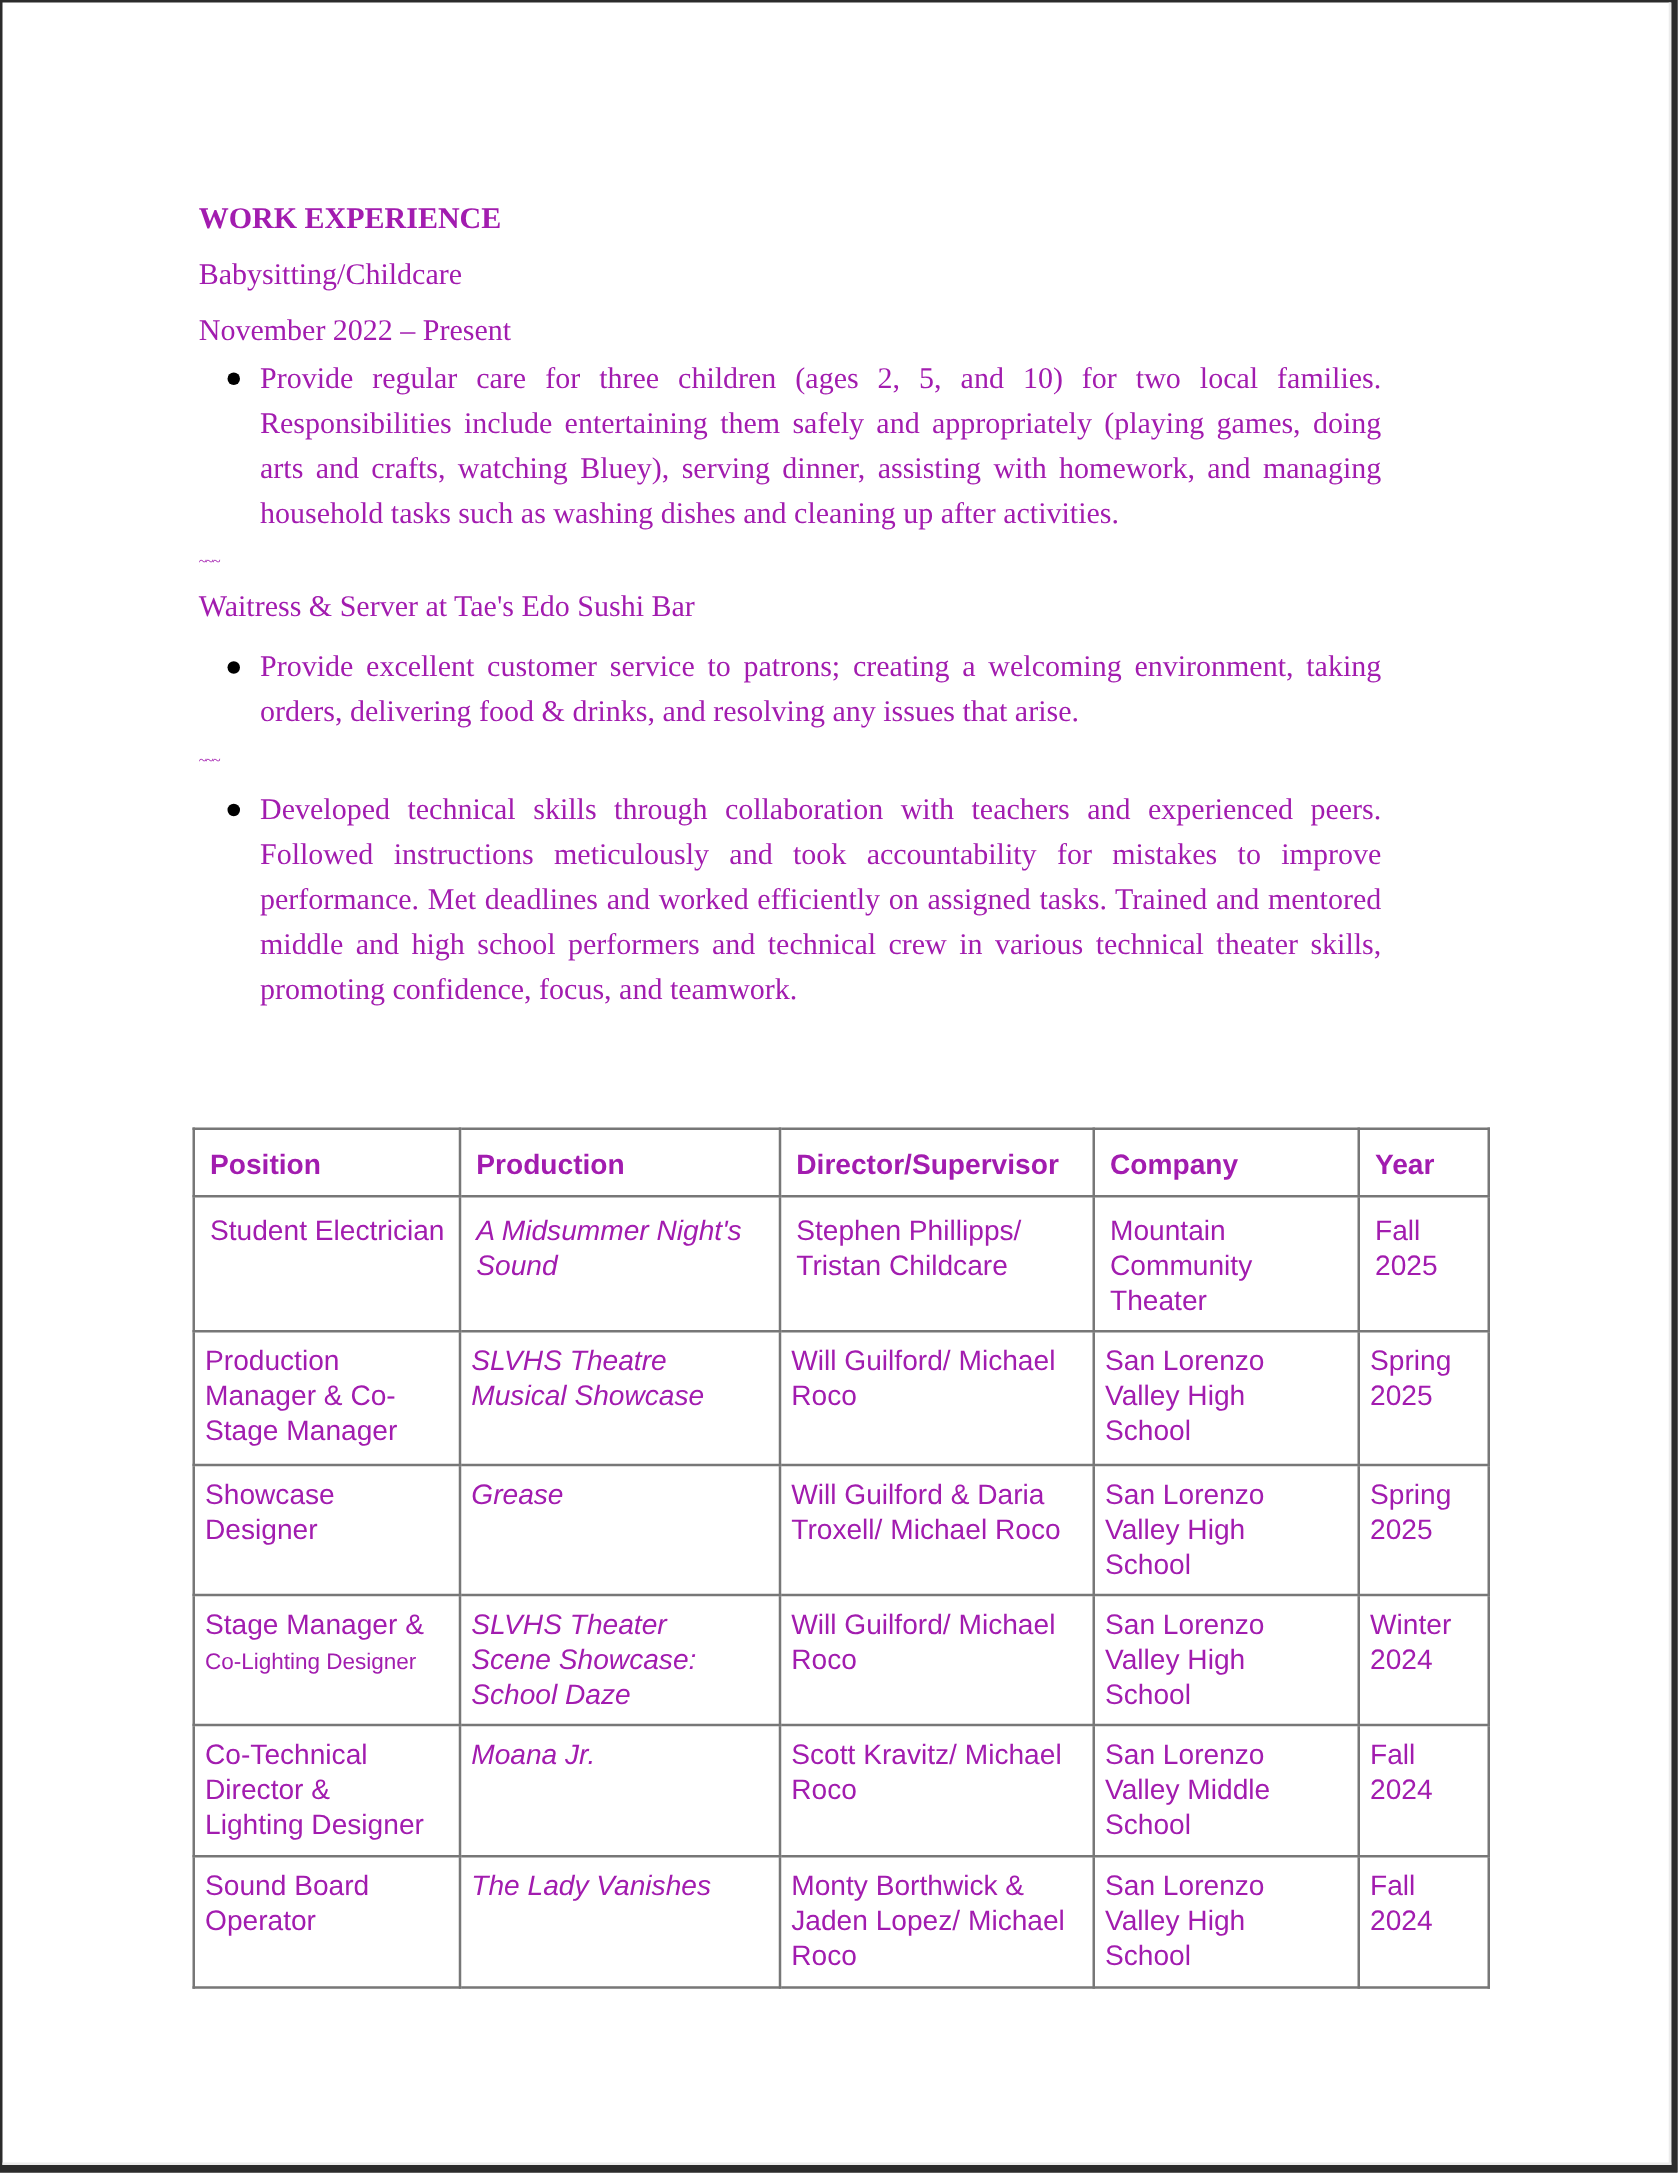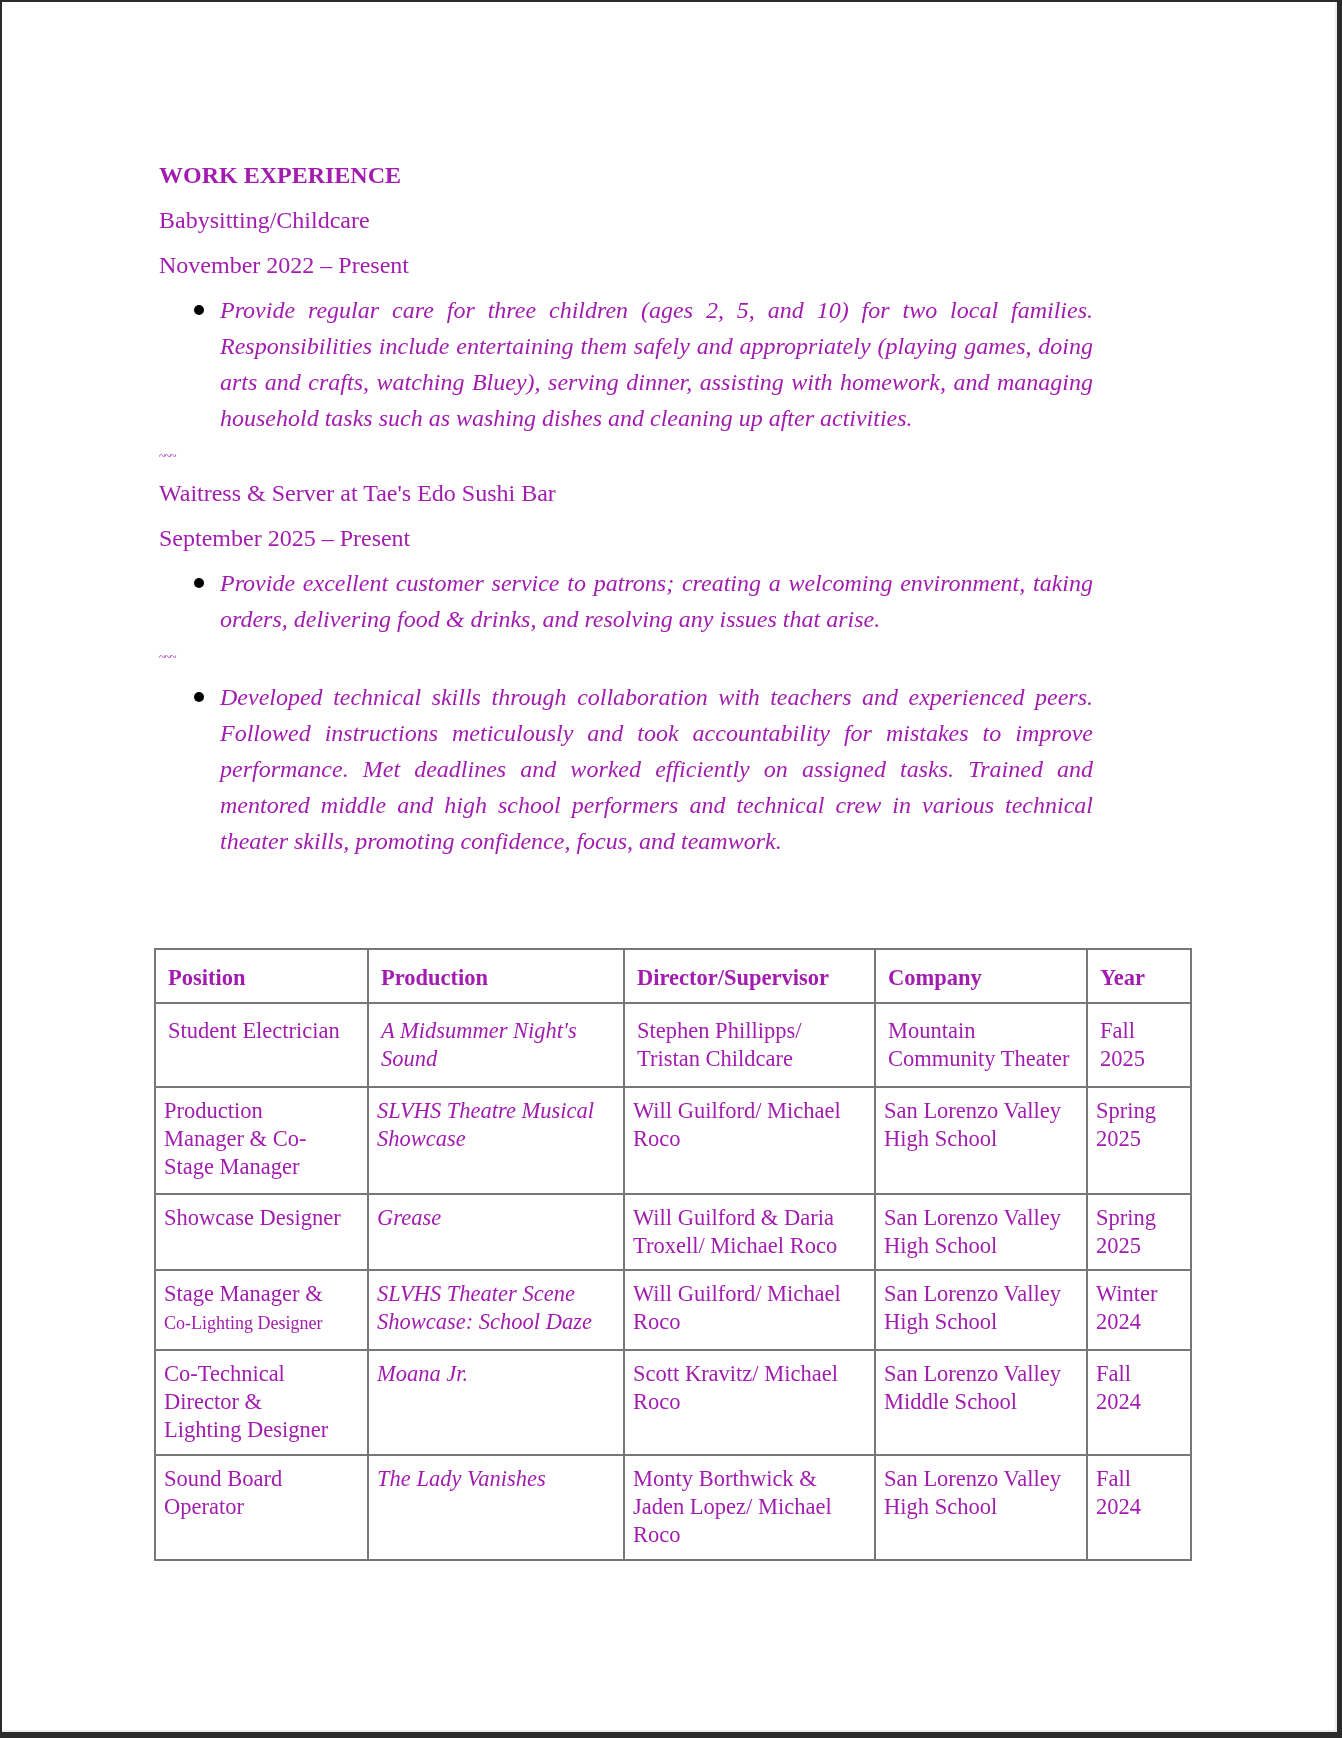--- a/index.html
+++ b/index.html
@@ -39,24 +39,23 @@
       margin: 0 0 15px 0;
     }
     .line {
       font-size: 24px;
       line-height: 30px;
       margin: 0 0 15px 0;
     }
     .line.tight { margin-bottom: 5px; }
     .bullets {
       list-style: none;
-      margin: 12px;
+      margin: 0;
       padding: 0 0 0 49px;
       position: relative;
-      font-style: italic;
     }
     .bullets li {
       position: relative;
       font-size: 24px;
       line-height: 36px;
       text-align: justify;
       text-align-last: left;
     }
     .bullet-dot {
       position: absolute;
@@ -69,23 +68,23 @@
     }
     .sep {
       font-size: 12px;
       line-height: 16px;
       margin: 12px 0 14px 0;
       letter-spacing: -1px;
     }
     table.credits {
       position: absolute;
       left: 152px;
-      top: 946px;
+      top: 900px;
       border-collapse: collapse;
-      font-family: Liberation Serif, serif;
+      font-family: Liberation Sans, sans-serif;
       font-size: 22.5px;
       line-height: 28px;
       border-radius: 26px;
     }
     table.credits td, table.credits th {
       border: 2px solid #777777;
       vertical-align: top;
       text-align: left;
       padding: 9px 22px 9px 8px;
       box-sizing: border-box;
@@ -116,21 +115,20 @@
       <div class="line tight">November 2022 – Present</div>
       <ul class="bullets">
         <li><span class="bullet-dot"></span><span>Provide regular care for three children (ages 2, 5, and 10) for two local families. Responsibilities include entertaining them safely and appropriately (playing games, doing arts and crafts, watching Bluey), serving dinner, assisting with homework, and managing household tasks such as washing dishes and cleaning up after activities.</span></li>
       </ul>
     </div>
 
     <div class="sep">~~~</div>
 
     <div>
       <div class="line">Waitress &amp; Server at Tae's Edo Sushi Bar</div>
-      <div class="line tight">September 2025 – Present</div>
       <ul class="bullets">
         <li><span class="bullet-dot"></span><span>Provide excellent customer service to patrons; creating a welcoming environment, taking orders, delivering food &amp; drinks, and resolving any issues that arise.</span></li>
       </ul>
     </div>
 
     <div class="sep">~~~</div>
 
     <div>
       <ul class="bullets">
         <li><span class="bullet-dot"></span><span>Developed technical skills through collaboration with teachers and experienced peers. Followed instructions meticulously and took accountability for mistakes to improve performance. Met deadlines and worked efficiently on assigned tasks. Trained and mentored middle and high school performers and technical crew in various technical theater skills, promoting confidence, focus, and teamwork.</span></li>

